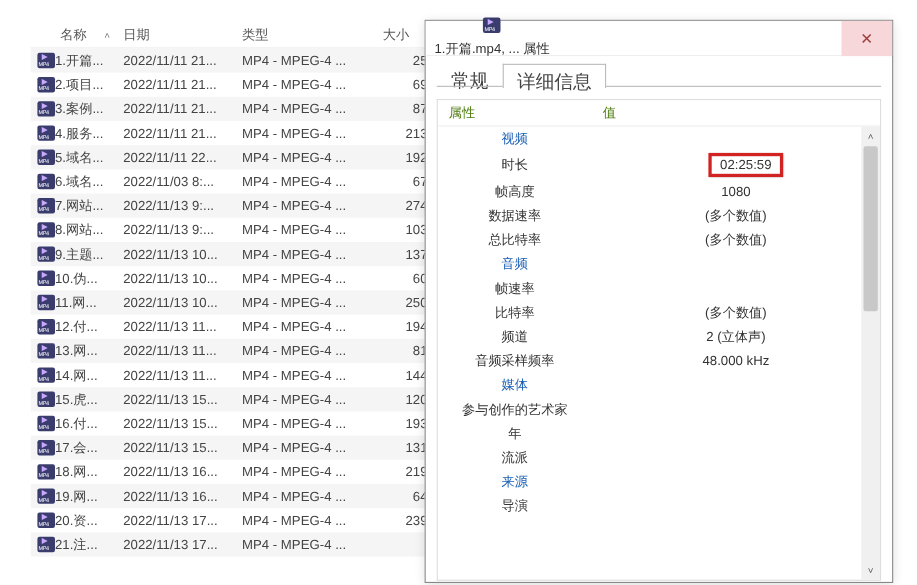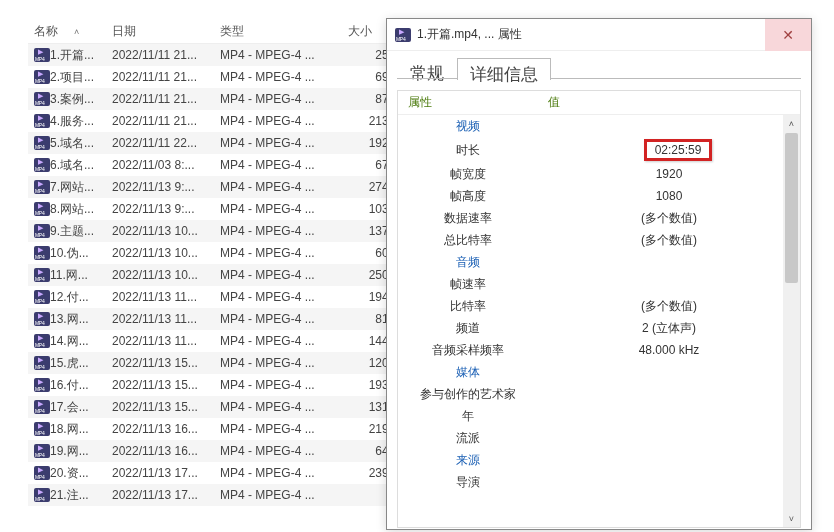--- a/index.html
+++ b/index.html
@@ -1,40 +1,40 @@
 <!DOCTYPE html>
 <html><head>
 <meta charset="utf-8">
 <style>
 * { margin: 0; padding: 0; box-sizing: border-box; }
 body { font-family: "Microsoft YaHei", "Segoe UI", sans-serif; font-size: 12px; background: #fff; color: #333; width: 834px; height: 532px; overflow: hidden; position: relative; }
 
 .file-pane { position: absolute; left: 28px; top: 20px; width: 380px; height: 512px; background: #fff; }
 .fp-header { display: flex; height: 24px; align-items: center; color: #555; border-bottom: 1px solid #eee; }
 .fp-header > div { padding: 0 6px; white-space: nowrap; overflow: hidden; }
-.fp-col-name { width: 78px; display: flex; align-items: center; gap: 16px; }
+.fp-col-name { width: 78px; display: flex; align-items: center; gap: 16px; justify-content: flex-end; }
 .fp-col-date { width: 108px; }
 .fp-col-type { width: 128px; }
 .fp-col-size { flex: 1; }
 .sort-caret { font-size: 9px; color: #777; }
 .fp-rows { }
 .fp-row { display: flex; height: 22px; align-items: center; }
 .fp-row.alt { background: #f5f5f5; }
 .fp-row > div { padding: 0 6px; white-space: nowrap; overflow: hidden; text-overflow: ellipsis; color: #444; }
 .fp-row .c-name { width: 78px; display: flex; align-items: center; gap: 0; }
 .fp-row .c-date { width: 108px; }
 .fp-row .c-type { width: 128px; }
 .fp-row .c-size { flex: 1; text-align: right; }
 .mp4-icon { width: 16px; height: 14px; background: #3b3c6e; border-radius: 2px; display: inline-flex; align-items: center; justify-content: center; position: relative; flex-shrink: 0; }
 .mp4-icon::before { content: "▶"; color: #c9a8ff; font-size: 7px; position: absolute; top: 0px; left: 4px; }
 .mp4-icon::after { content: "MP4"; color: #fff; font-size: 5px; position: absolute; bottom: 0; left: 1px; letter-spacing: -0.3px; }
 
 .prop-dialog { position: absolute; left: 386px; top: 18px; width: 426px; height: 512px; background: #fff; border: 1px solid #888; box-shadow: 0 2px 10px rgba(0,0,0,0.15); }
 .pd-titlebar { height: 32px; display: flex; align-items: center; justify-content: space-between; background: #fff; border-bottom: 1px solid #eee; }
-.pd-title { display: flex; align-items: center; gap: 6px; padding-left: 8px; font-size: 12px; color: #333; }
+.pd-title { display: flex; align-items: center; gap: 6px; padding-left: 8px; font-size: 12px; color: #333; flex-direction: column; }
 .pd-close { width: 46px; height: 32px; background: #f8d7da; display: flex; align-items: center; justify-content: center; font-size: 14px; color: #a04040; cursor: pointer; }
 
 .pd-tabs { display: flex; height: 28px; padding-left: 10px; padding-top: 6px; gap: 0; }
 .pd-tab { padding: 4px 12px; border: 1px solid transparent; border-bottom: none; font-size: 17px; color: #444; cursor: pointer; }
 .pd-tab.active { border-color: #bbb; background: #fff; position: relative; top: 1px; z-index: 2; }
 .pd-tabline { border-bottom: 1px solid #bbb; margin: 0 10px; position: relative; top: -1px; }
 
 .pd-body { position: relative; margin: 10px 10px 0 10px; border: 1px solid #ddd; height: 438px; background: #fff; overflow: hidden; }
 .pd-grid-header { display: flex; height: 24px; align-items: center; border-bottom: 1px solid #eee; color: #4d7c0f; }
 .pd-grid-header > div { padding: 0 10px; }
@@ -285,24 +285,20 @@
       <div class="pd-row">
           <div class="pd-prop pd-section">视频</div>
           <div class="pd-val"></div>
         </div>
 
       <div class="pd-row">
         <div class="pd-prop">时长</div>
         <div class="pd-val"><span class="highlight-box">02:25:59</span></div>
       </div>
       <div class="pd-row">
-        <div class="pd-prop">帧宽度</div>
-        <div class="pd-val">1920</div>
-      </div>
-      <div class="pd-row">
         <div class="pd-prop">帧高度</div>
         <div class="pd-val">1080</div>
       </div>
       <div class="pd-row">
         <div class="pd-prop">数据速率</div>
         <div class="pd-val">(多个数值)</div>
       </div>
       <div class="pd-row">
         <div class="pd-prop">总比特率</div>
         <div class="pd-val">(多个数值)</div>

